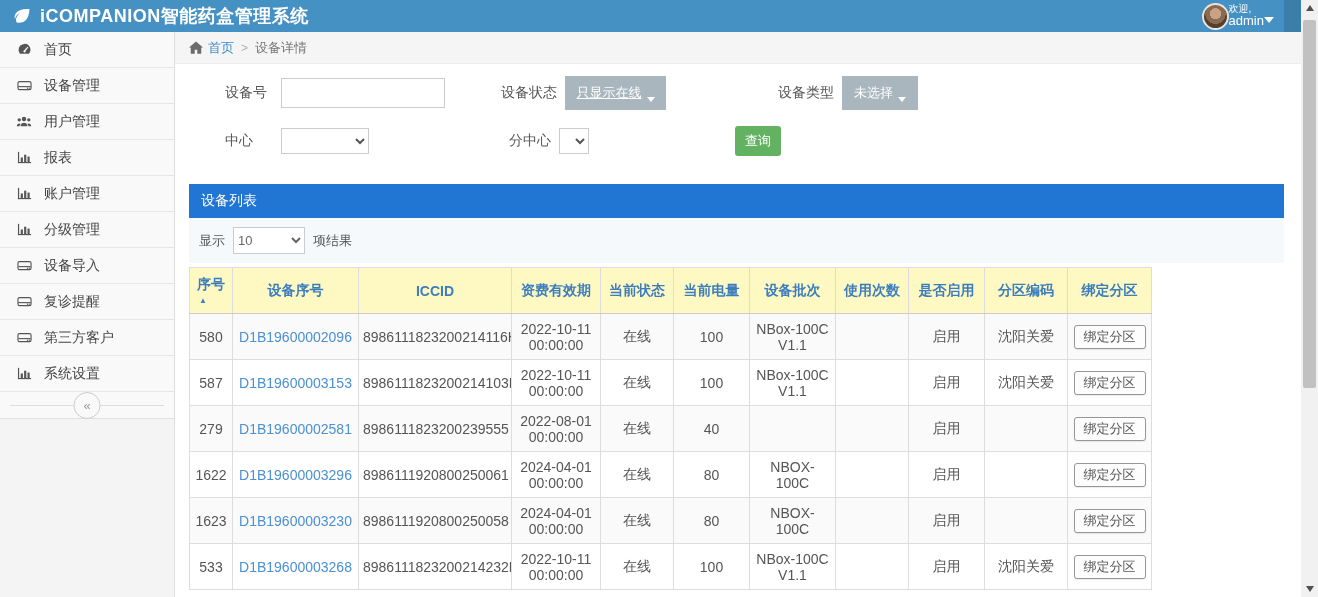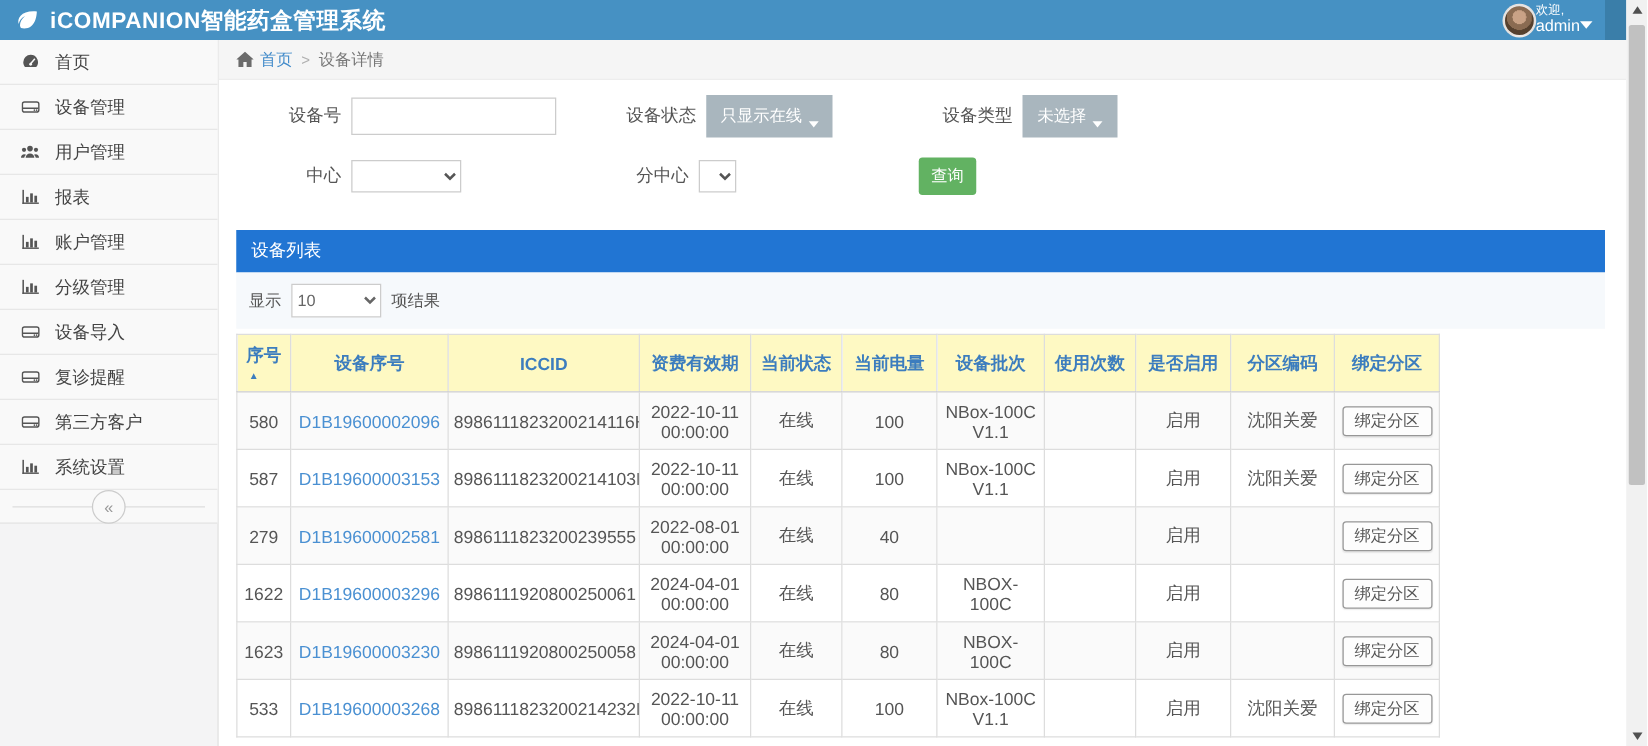--- a/index.html
+++ b/index.html
@@ -44,29 +44,29 @@
   .breadcrumb { height:32px; background:#f5f5f5; border-bottom:1px solid #ededed; display:flex; align-items:center; gap:7px; padding-left:14px; font-size:13px; }
   .crumb-home-link { color:#428bca; text-decoration:none; display:flex; align-items:center; gap:5px; }
   .crumb-sep { color:#b0b0b0; font-size:12px; }
   .crumb-current { color:#777; }
 
   
   .filters { padding-top:12px; }
   .form-row { display:flex; align-items:center; }
   .form-row.r1 { margin-left:50px; }
   .form-row.r2 { margin-top:16px; margin-left:50px; }
-  .f-label { color:#555; font-size:14px; text-align:right; }
+  .f-label { color:#555; font-size:14px; text-align:left; }
   .lbl-devno { width:48px; }
   .inp-devno { width:164px; height:30px; border:1px solid #ccc; margin-left:8px; padding:0 6px; font-size:13px; color:#555; font-family:inherit; }
   .lbl-status { width:56px; margin-left:56px; }
   .gray-dd { margin-left:8px; height:34px; background:#a9b6be; color:#fff; font-size:13px; border:none; display:flex; align-items:center; justify-content:center; padding:0 10px; cursor:pointer; font-family:inherit; }
-  .dd-status { width:101px; }
+  .dd-status { width:101px;text-decoration:underline; }
   .dd-type { width:76px; }
   .gray-dd .caret-down { border-top-color:#fff; border-left-width:4px; border-right-width:4px; border-top-width:5px; margin:12px 0 0 5px; }
-  .lbl-type { width:56px; margin-left:88px; }
+  .lbl-type { width:56px; margin-left:112px; }
   .lbl-center { width:48px; }
   .sel-center { width:88px; height:26px; border:1px solid #ccc; margin-left:8px; color:#555; font-size:13px; font-family:inherit; background:#fff; }
   .lbl-subcenter { width:42px; margin-left:140px; }
   .sel-subcenter { width:30px; height:26px; border:1px solid #ccc; margin-left:8px; color:#555; font-size:13px; font-family:inherit; background:#fff; }
   .btn-search { margin-left:146px; width:46px; height:30px; background:#62b262; color:#fff; border:none; border-radius:3px; font-size:13px; cursor:pointer; font-family:inherit; }
 
   
   .panel { margin:28px 0 0 14px; width:1095px; }
   .panel-header { height:34px; background:#2175d3; color:#fff; font-size:14px; display:flex; align-items:center; padding-left:12px; }
   .panel-toolbar { height:45px; background:#f6f9fc; display:flex; align-items:center; gap:8px; padding-left:10px; margin-bottom:4px; font-size:13px; color:#555; }

